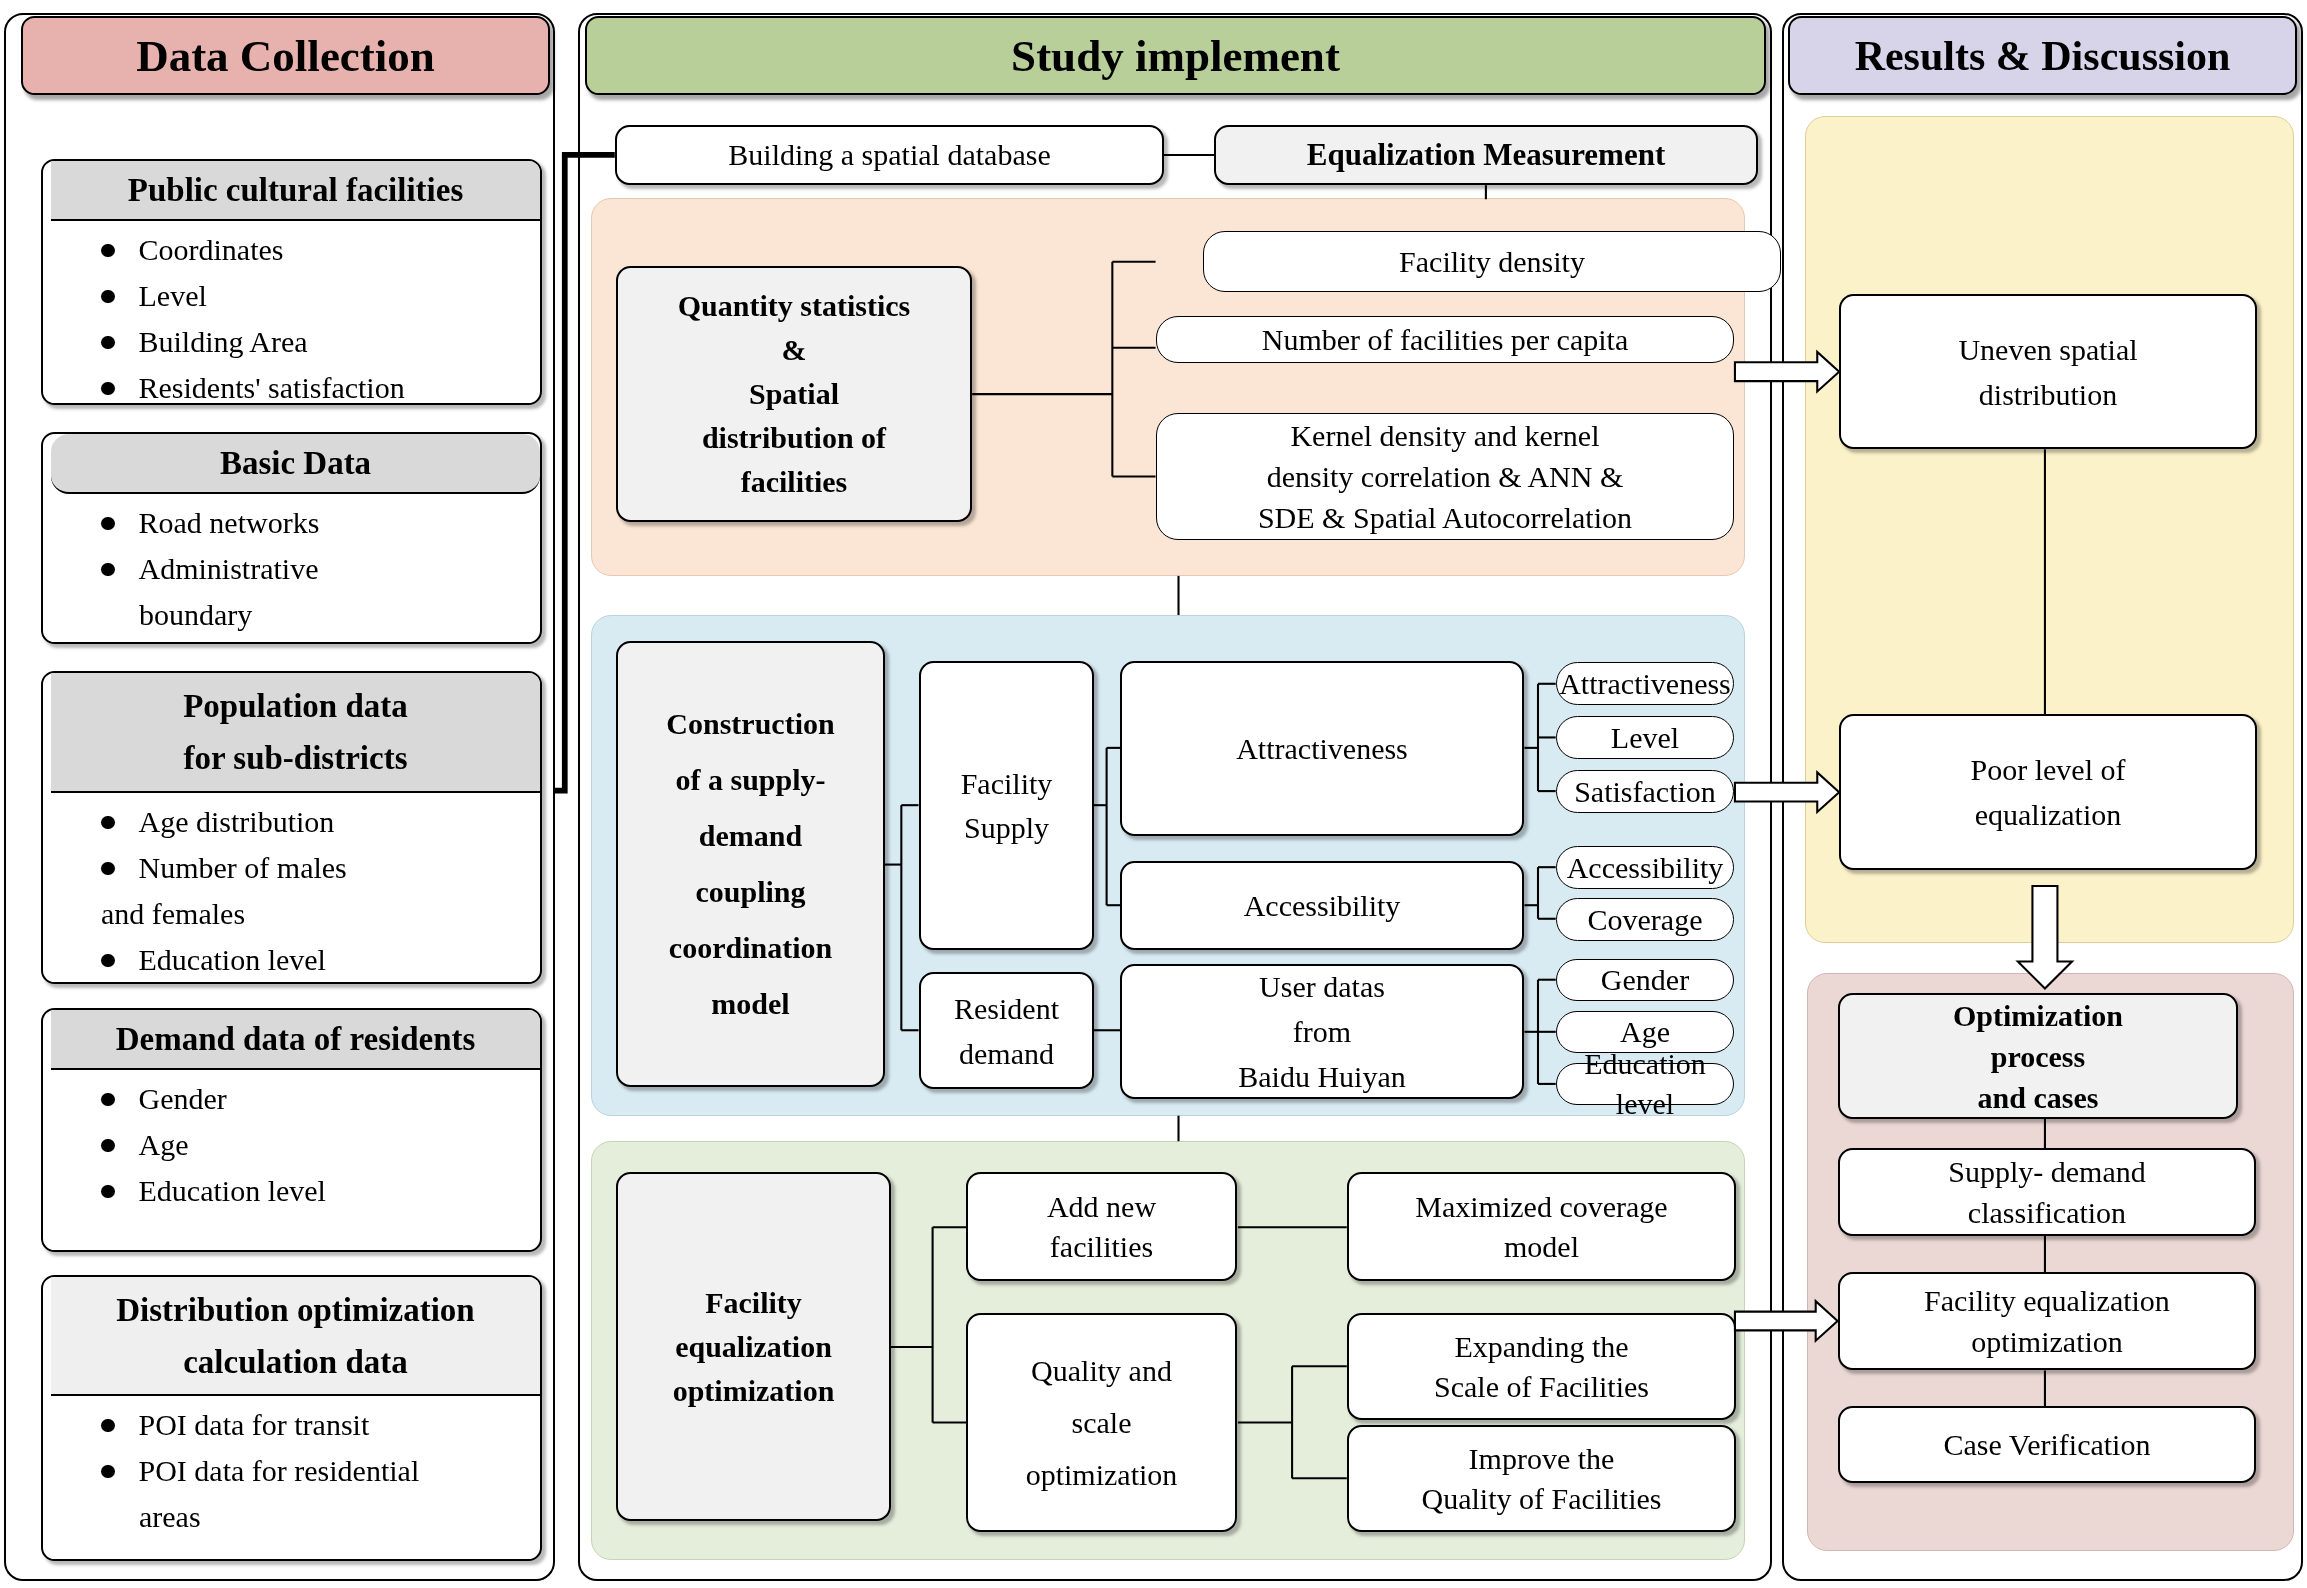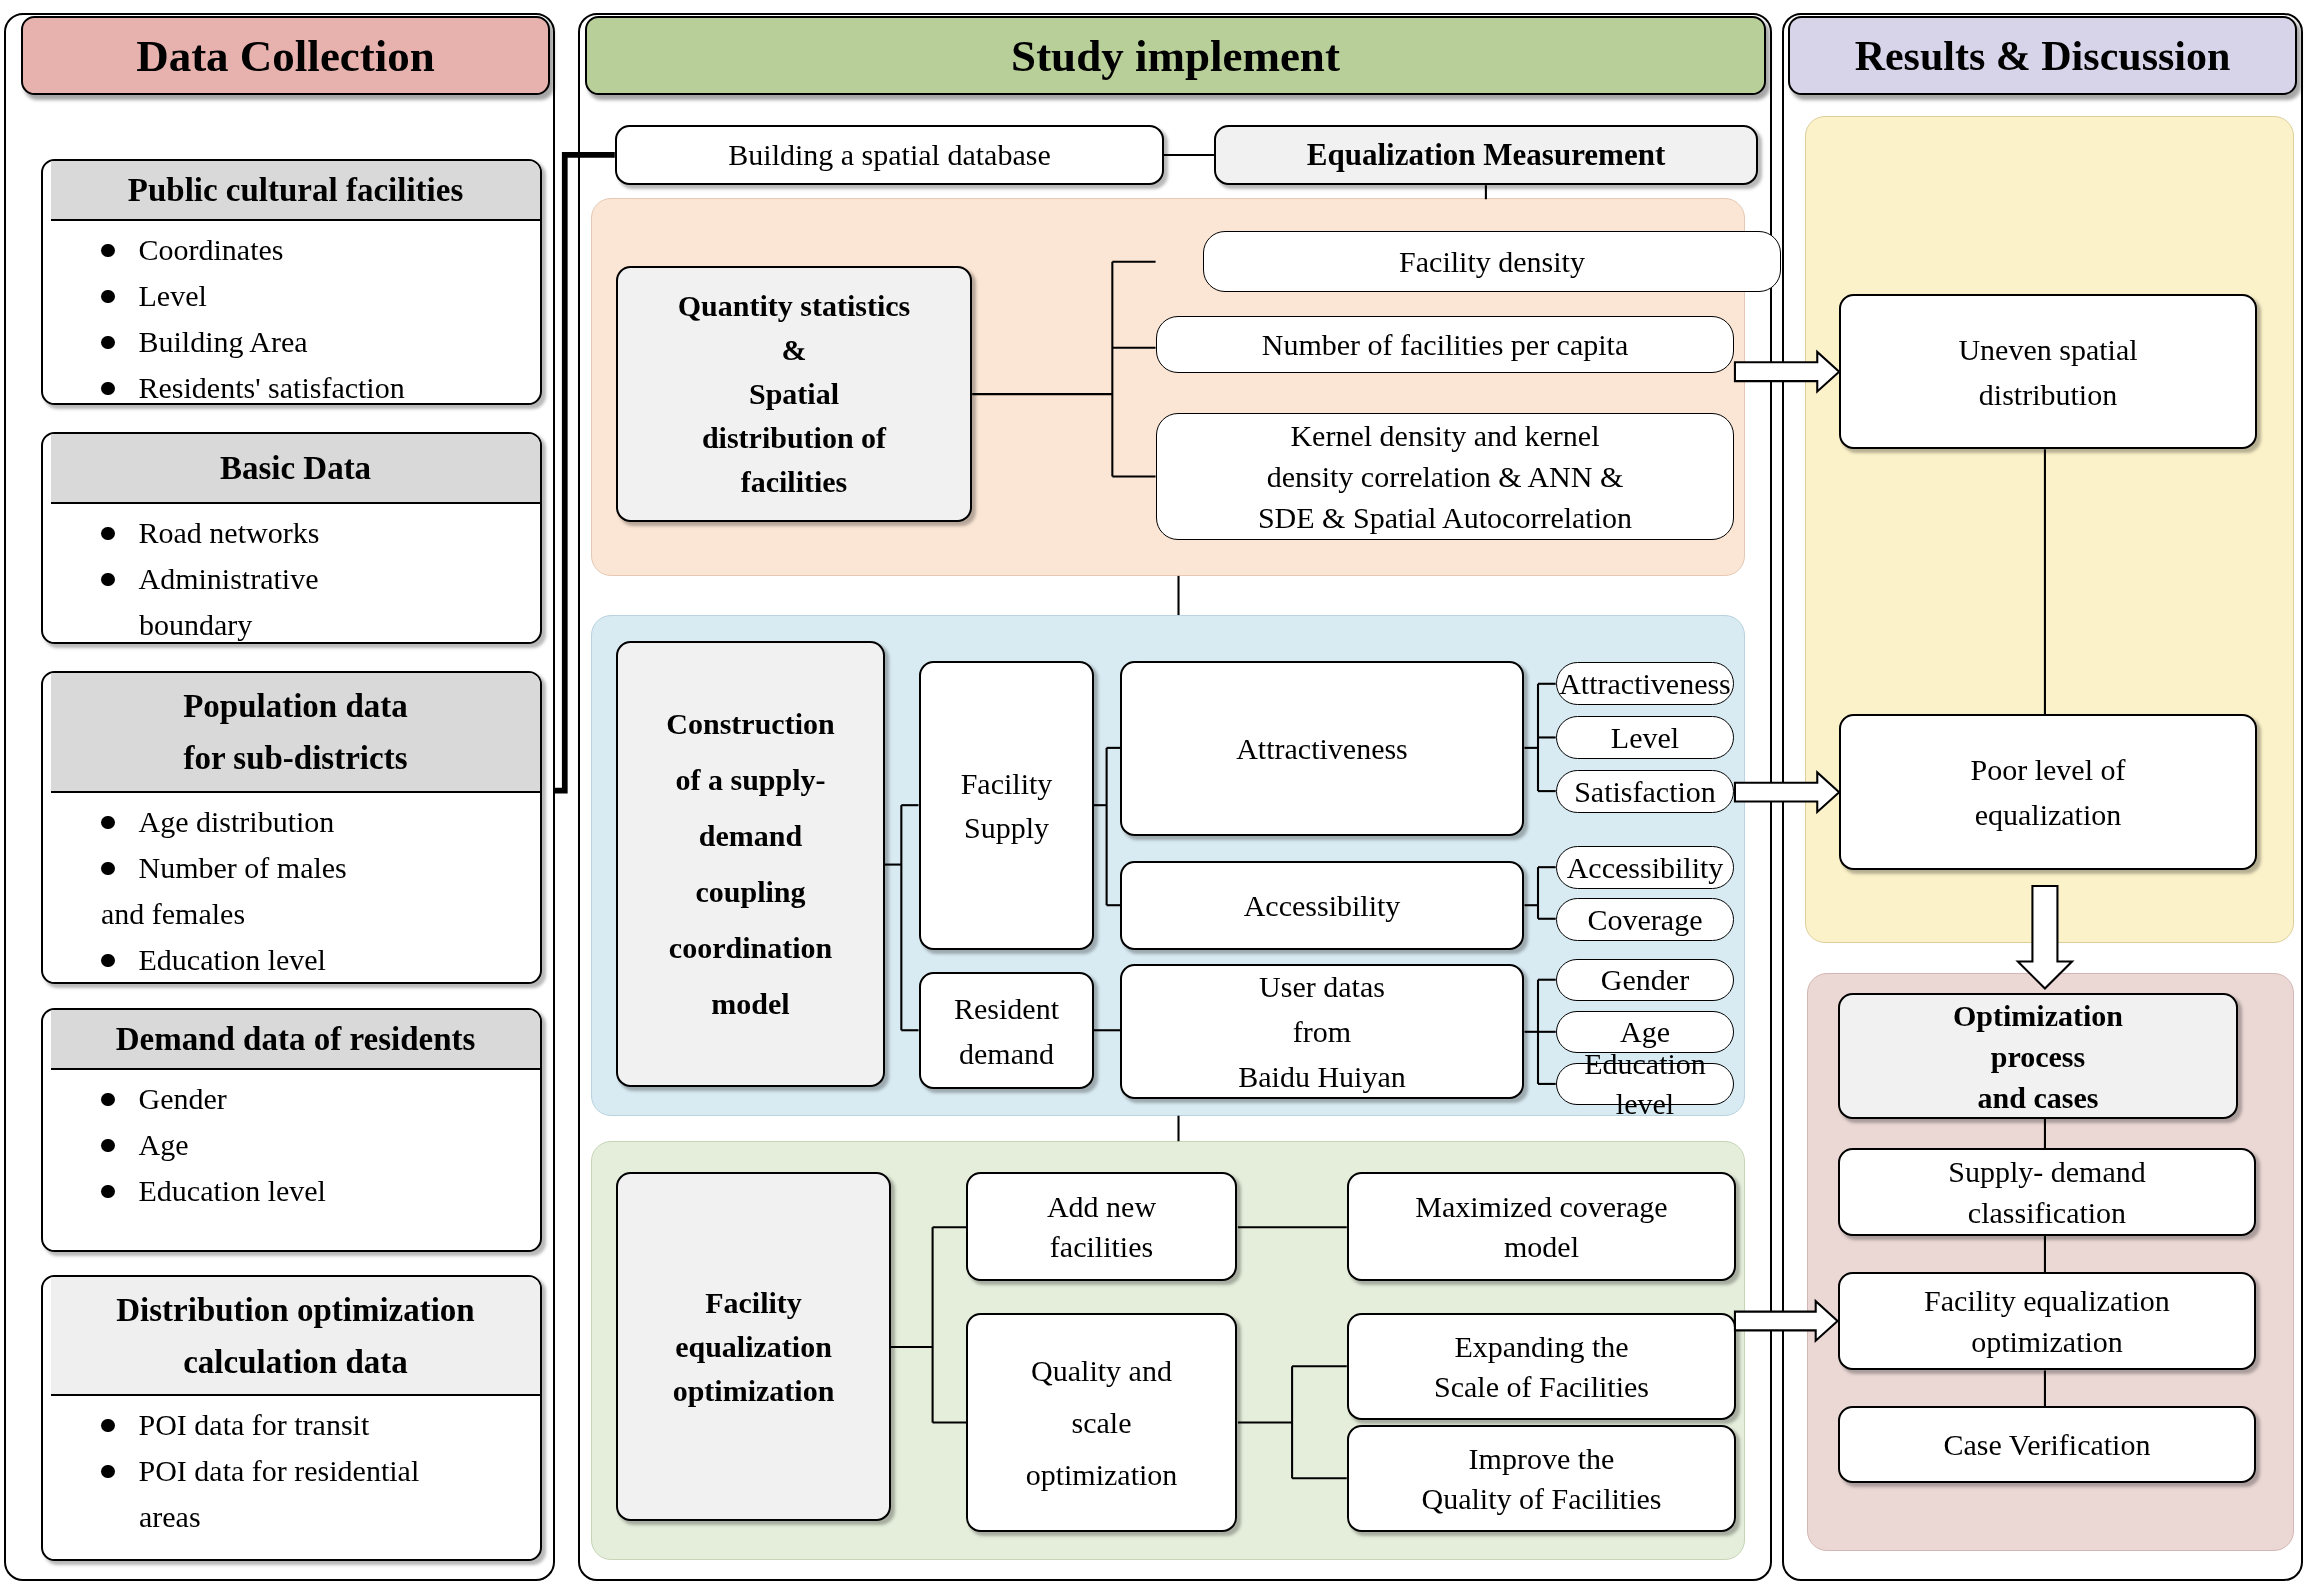--- a/index.html
+++ b/index.html
@@ -62,21 +62,21 @@
           <span>Building Area</span>
         </div>
       <div class="item">
           <span class="dot"></span>
           <span>Residents' satisfaction</span>
         </div>
     </div>
   </div>
 
   <div class="lbox" style="left:41px; top:432px; width:501px; height:212px;">
-    <div class="lbox-h" style="height:70px;">Basic Data</div>
+    <div class="lbox-h" style="height:60px;border-radius:18px;">Basic Data</div>
     <div class="items">
       <div class="item">
           <span class="dot"></span>
           <span>Road networks</span>
         </div>
       <div class="item">
           <span class="dot"></span>
           <span>Administrative</span>
         </div>
       <div class="item indent">
@@ -151,21 +151,21 @@
   <div class="node" style="left:615px; top:125px; width:549px; height:60px;">Building a spatial database</div>
   <div class="node gray fs60" style="left:1214px; top:125px; width:544px; height:60px;">Equalization Measurement</div>
 
   <div class="sect" style="left:591px; top:198px; width:1154px; height:378px; background:#FBE5D4; border-color:#E5C9B4;"></div>
   <div class="node gray lh92" style="left:616px; top:266px; width:356px; height:256px;">Quantity statistics
 &amp;
 Spatial
 distribution of
 facilities</div>
   <div class="node pill" style="left:1156px; top:231px; width:578px; height:61px;margin-left:47px;">Facility density</div>
-  <div class="node pill" style="left:1156px; top:316px; width:578px; height:57px;">Number of facilities per capita</div>
+  <div class="node pill" style="left:1156px; top:316px; width:578px; height:47px;">Number of facilities per capita</div>
   <div class="node pill lh78" style="left:1156px; top:413px; width:578px; height:127px;">Kernel density and kernel
 density correlation &amp; ANN &amp;
 SDE &amp; Spatial Autocorrelation</div>
 
   <div class="sect" style="left:591px; top:615px; width:1154px; height:501px; background:#D8EAF2; border-color:#B9D3E0;"></div>
   <div class="node gray lh108" style="left:616px; top:641px; width:269px; height:446px;">Construction
 of a supply-
 demand
 coupling
 coordination

